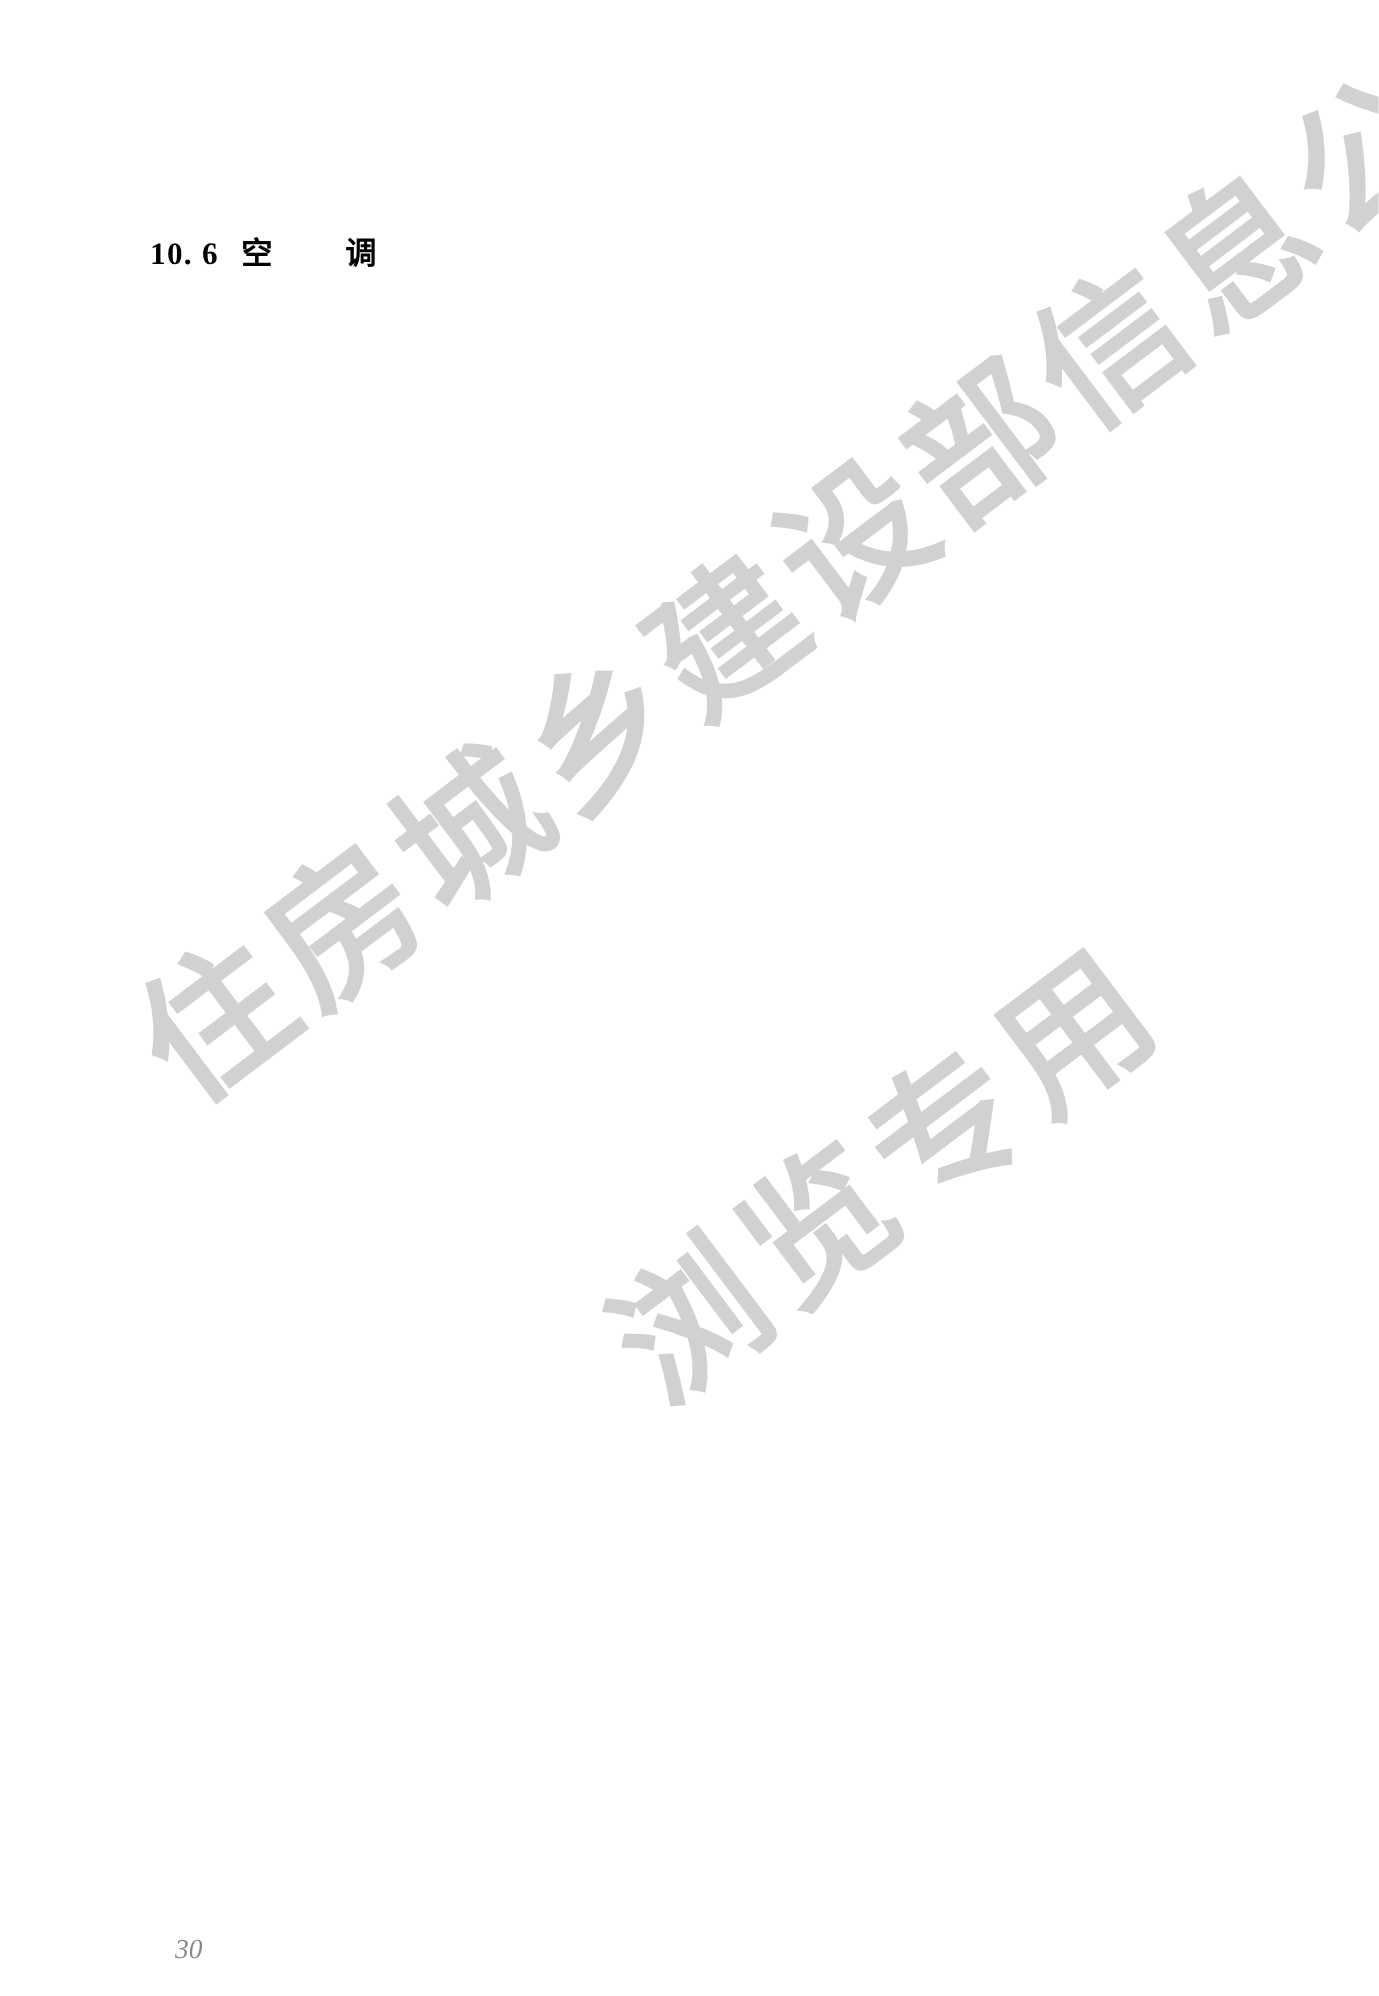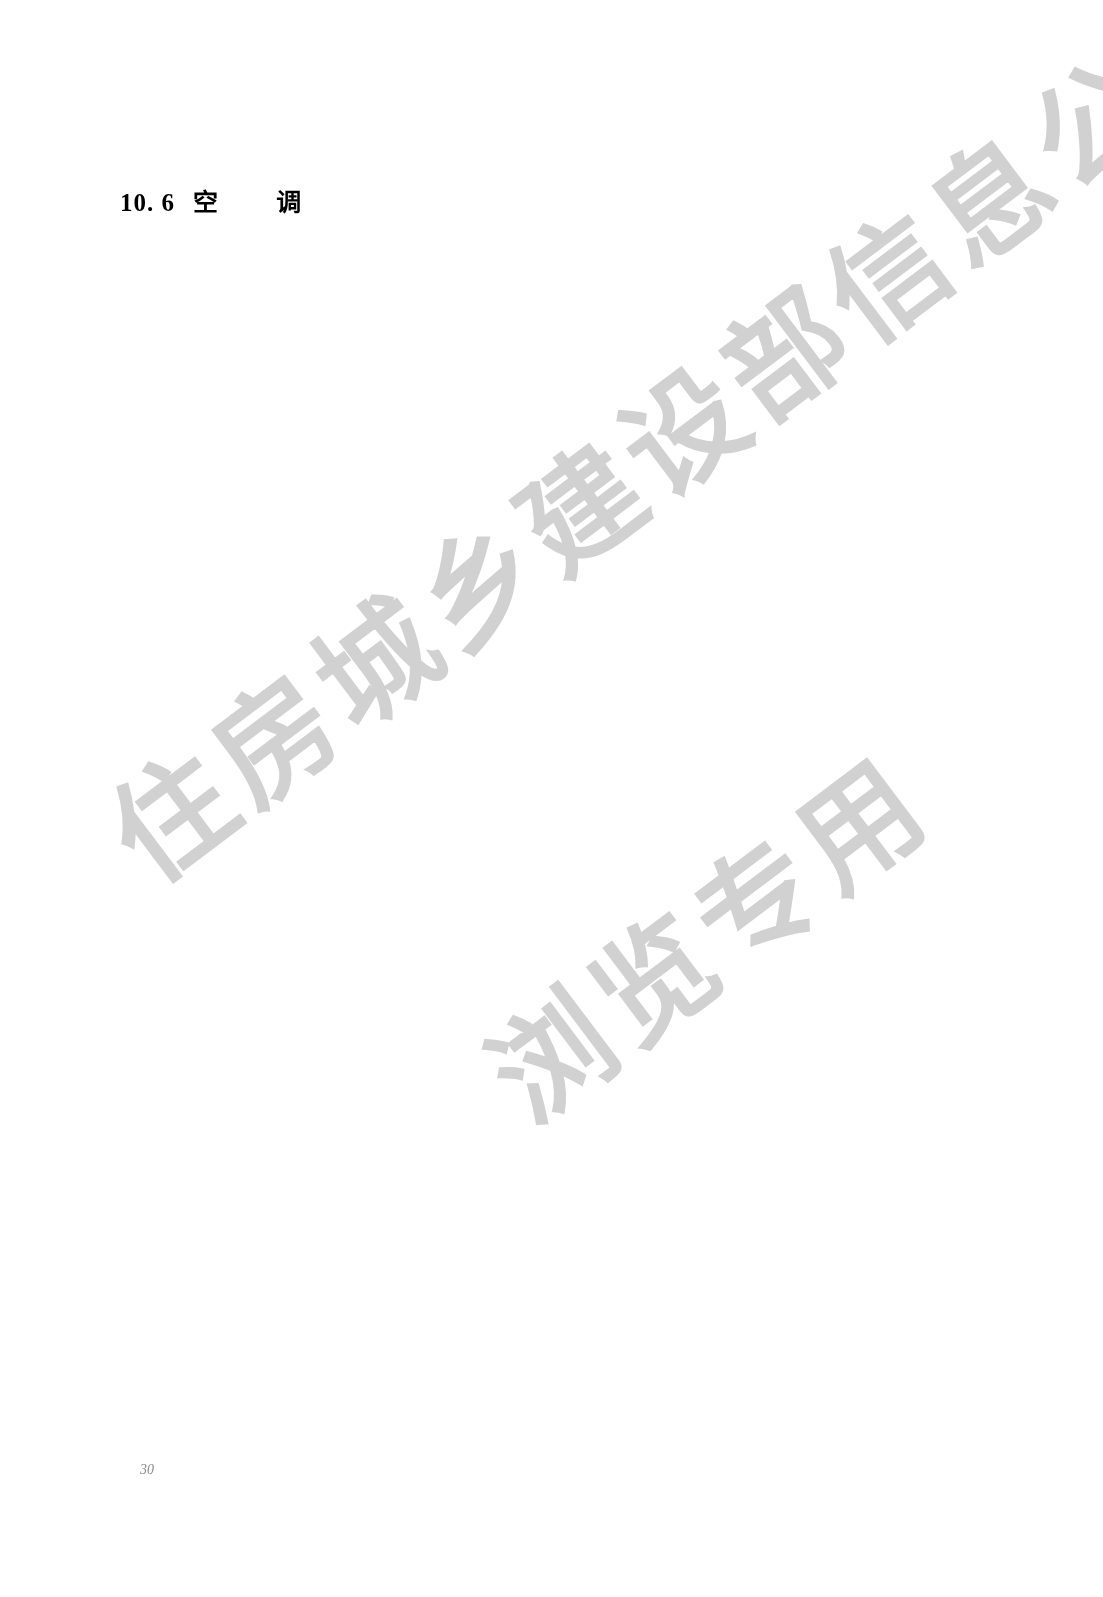--- a/index.html
+++ b/index.html
@@ -54,22 +54,22 @@
     font-weight: bold;
     margin-right: 20px;
     letter-spacing: 0.5px;
   }
   .clause .ctext {
     font-weight: normal;
   }
   .page-number {
     position: absolute;
     left: 140px;
-    top: 1462px;
-    font-size: 14px;
+    top: 1546px;
+    font-size: 22px;
     font-style: italic;
     color: #8a8a8a;
     font-family: "Liberation Serif", serif;
   }
   
   .watermark {
     position: absolute;
     left: 0;
     top: 0;
     width: 1103px;

